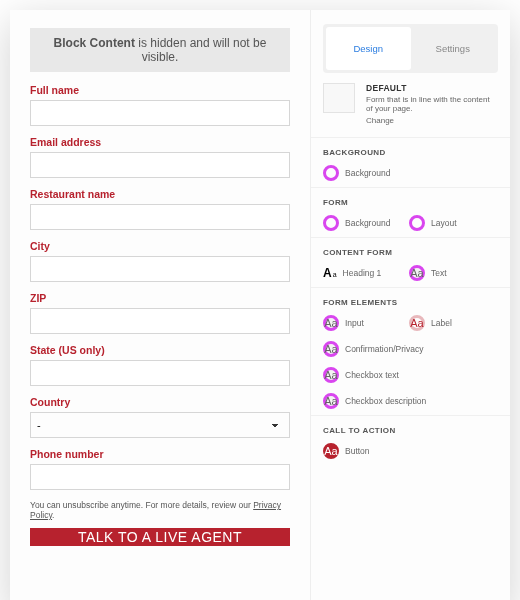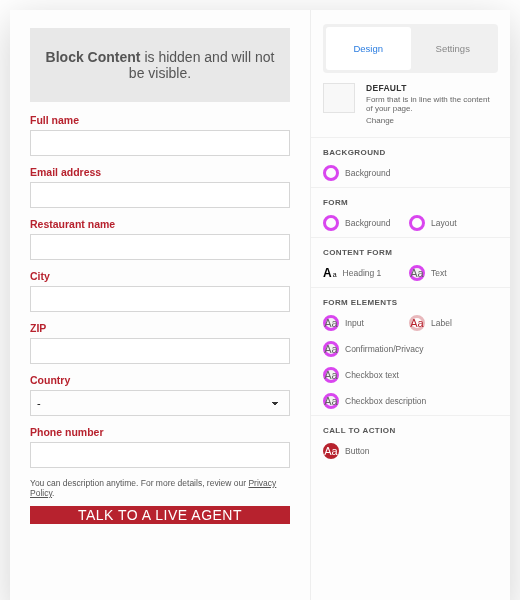--- a/index.html
+++ b/index.html
@@ -1,19 +1,19 @@
 <!DOCTYPE html>
 <html><head>
 <meta charset="utf-8">
 <style>
 *{box-sizing:border-box;margin:0;padding:0}
 body{font-family:-apple-system,BlinkMacSystemFont,'Segoe UI',Arial,sans-serif;background:#fff;width:520px;height:600px;overflow:hidden}
 .app{display:flex;height:600px;box-shadow:0 10px 40px rgba(0,0,0,0.18);margin:10px;background:#fdfdfd}
 .form-panel{flex:1;padding:18px 20px;overflow-y:auto}
-.notice{background:#e8e8e8;color:#555;font-size:14px;text-align:center;padding:21px 6px;margin-bottom:12px}
+.notice{background:#e8e8e8;color:#555;font-size:12px;text-align:center;padding:8px 6px;margin-bottom:12px}
 .notice b{font-weight:600}
 .fld{margin-bottom:10px}
 .fld label{display:block;color:#b7222e;font-size:10.5px;font-weight:600;margin-bottom:4px}
 .fld input,.fld select{width:100%;height:26px;border:1px solid #d6d6d6;background:#fff;font-size:11px;padding:0 6px}
 .fld select{appearance:none;background:linear-gradient(45deg,transparent 50%,#333 50%),linear-gradient(135deg,#333 50%,transparent 50%);background-position:calc(100% - 14px) 11px,calc(100% - 10px) 11px;background-size:4px 4px,4px 4px;background-repeat:no-repeat}
 .unsub{font-size:8.5px;color:#555;margin:10px 0 8px}
 .unsub a{color:#555;text-decoration:underline}
 .cta{width:100%;height:18px;background:#b7222e;color:#fff;border:none;font-size:14px;font-weight:400;letter-spacing:.5px;cursor:pointer}
 .side{width:200px;border-left:1px solid #eee;display:flex;flex-direction:column;overflow-y:auto}
 .tabs{display:flex;margin:14px 12px 10px;background:#f0f0f0;border-radius:4px;padding:3px;font-size:9.5px}
@@ -42,24 +42,25 @@
 
 <div class="app">
   <div class="form-panel">
     <div class="notice"><b>Block Content</b><span> is hidden and will not be visible.</span></div>
 
     <div class="fld"><label>Full name</label><input style=""></div>
     <div class="fld"><label>Email address</label><input style=""></div>
     <div class="fld"><label>Restaurant name</label><input style=""></div>
     <div class="fld"><label>City</label><input style=""></div>
     <div class="fld"><label>ZIP</label><input style=""></div>
+    <div class="fld"><label>State (US only)</label><input style=""></div>
     <div class="fld"><label>Country</label><select><option>-</option></select></div>
     <div class="fld"><label>Phone number</label><input style=""></div>
 
-    <p class="unsub"><span>You can description anytime. For more details, review our </span><a href="#">Privacy Policy</a><span>.</span></p>
+    <p class="unsub"><span>You can unsubscribe anytime. For more details, review our </span><a href="#">Privacy Policy</a><span>.</span></p>
     <button class="cta">TALK TO A LIVE AGENT</button>
   </div>
 
   <div class="side">
     <div class="tabs">
       <div class="tab active">Design</div>
       <div class="tab">Settings</div>
     </div>
 
     <div class="preset">

